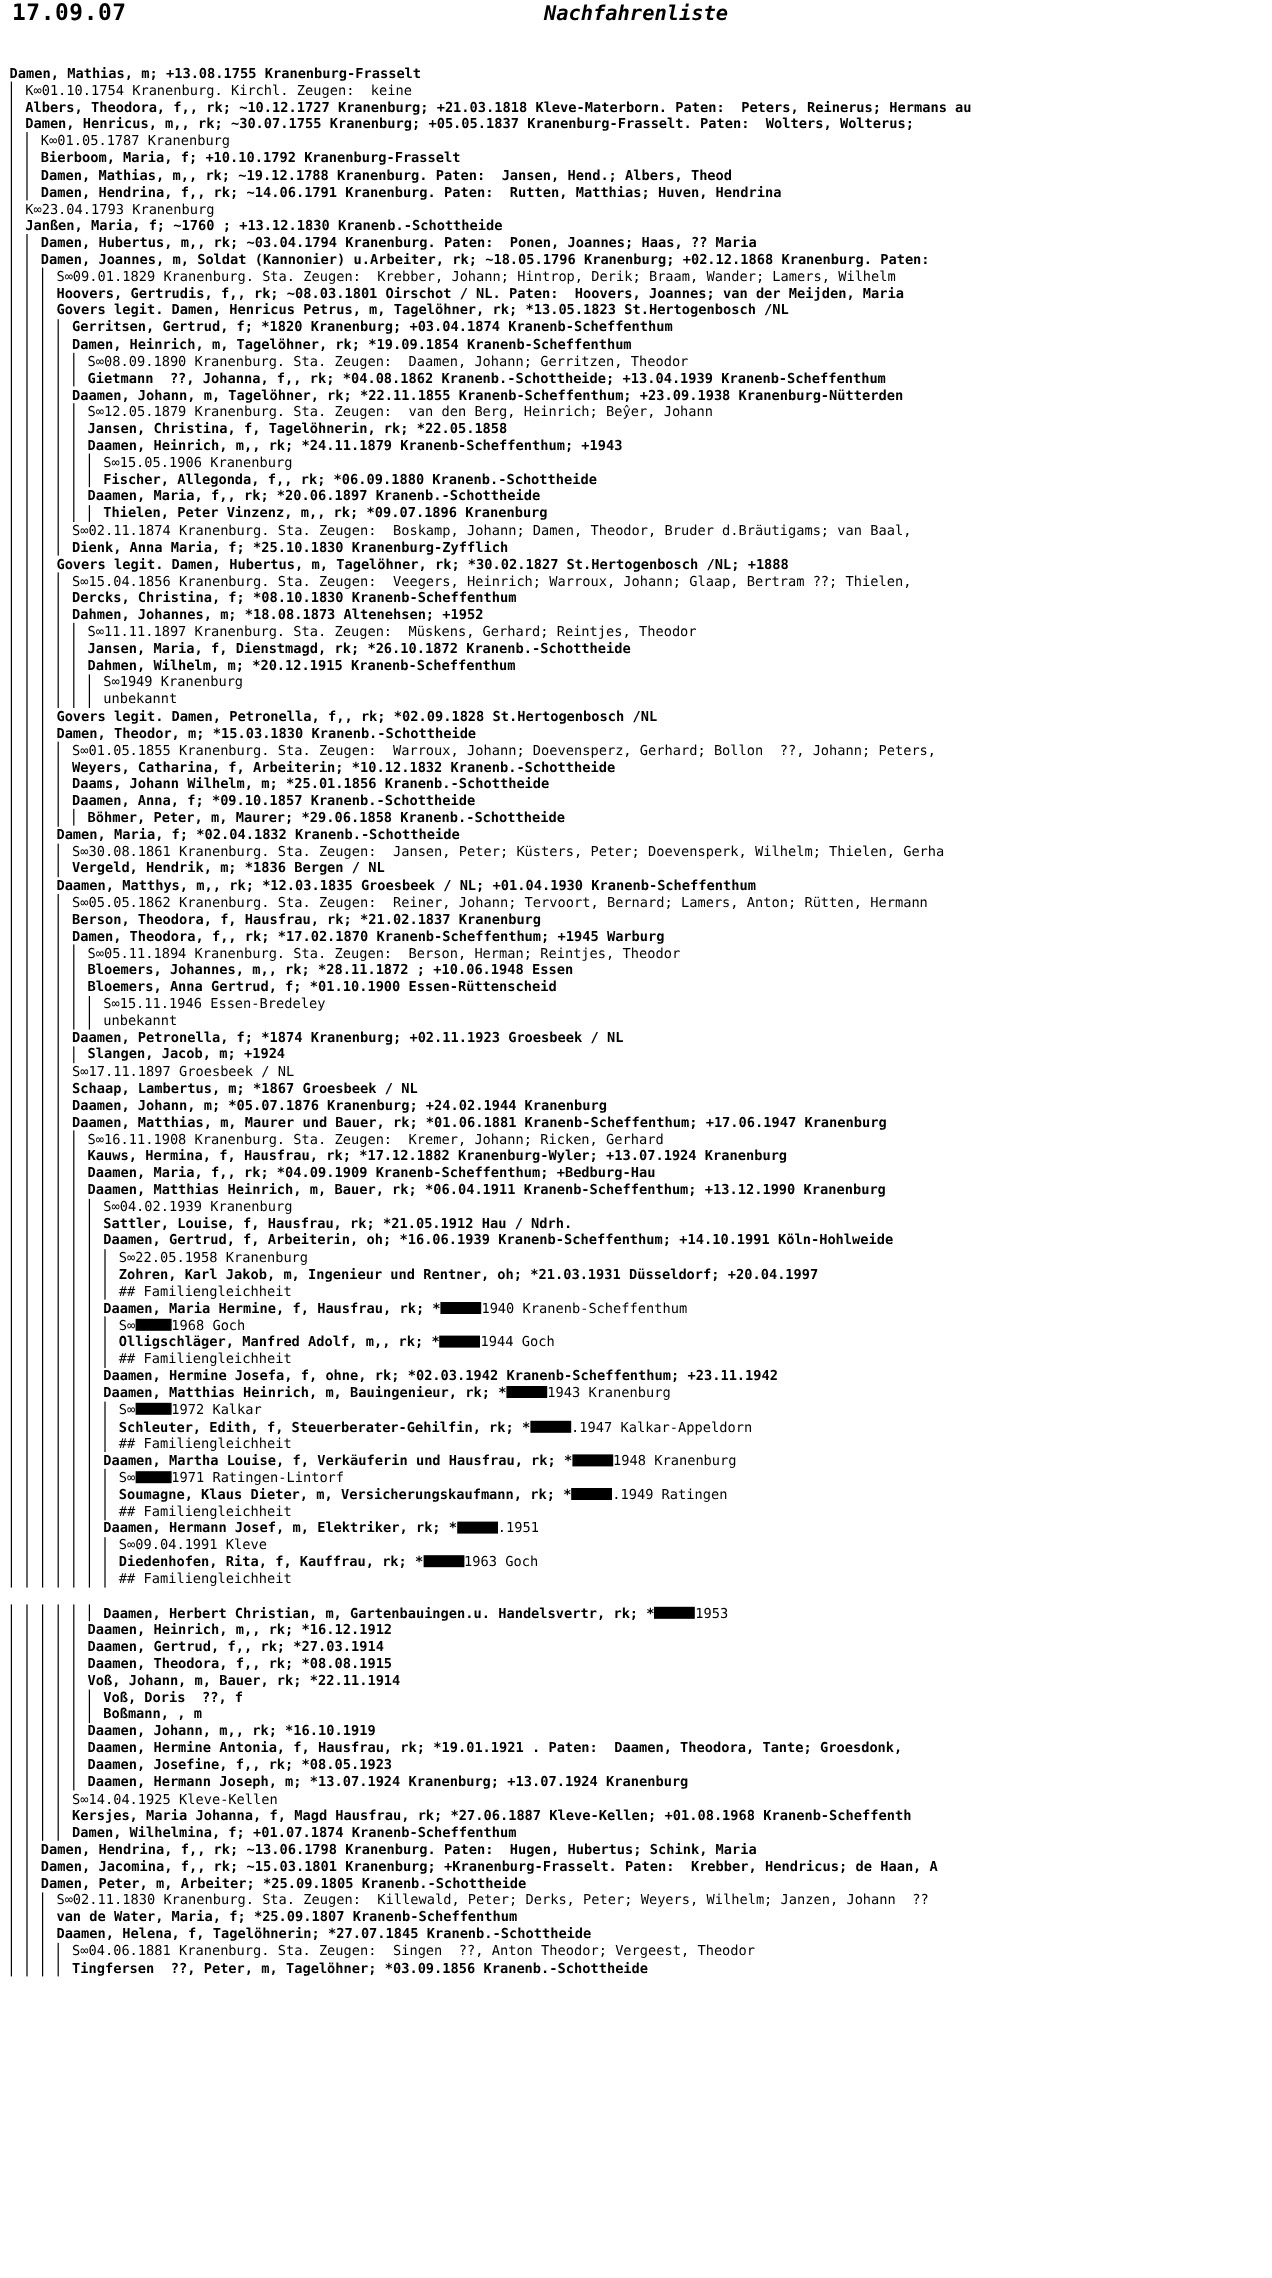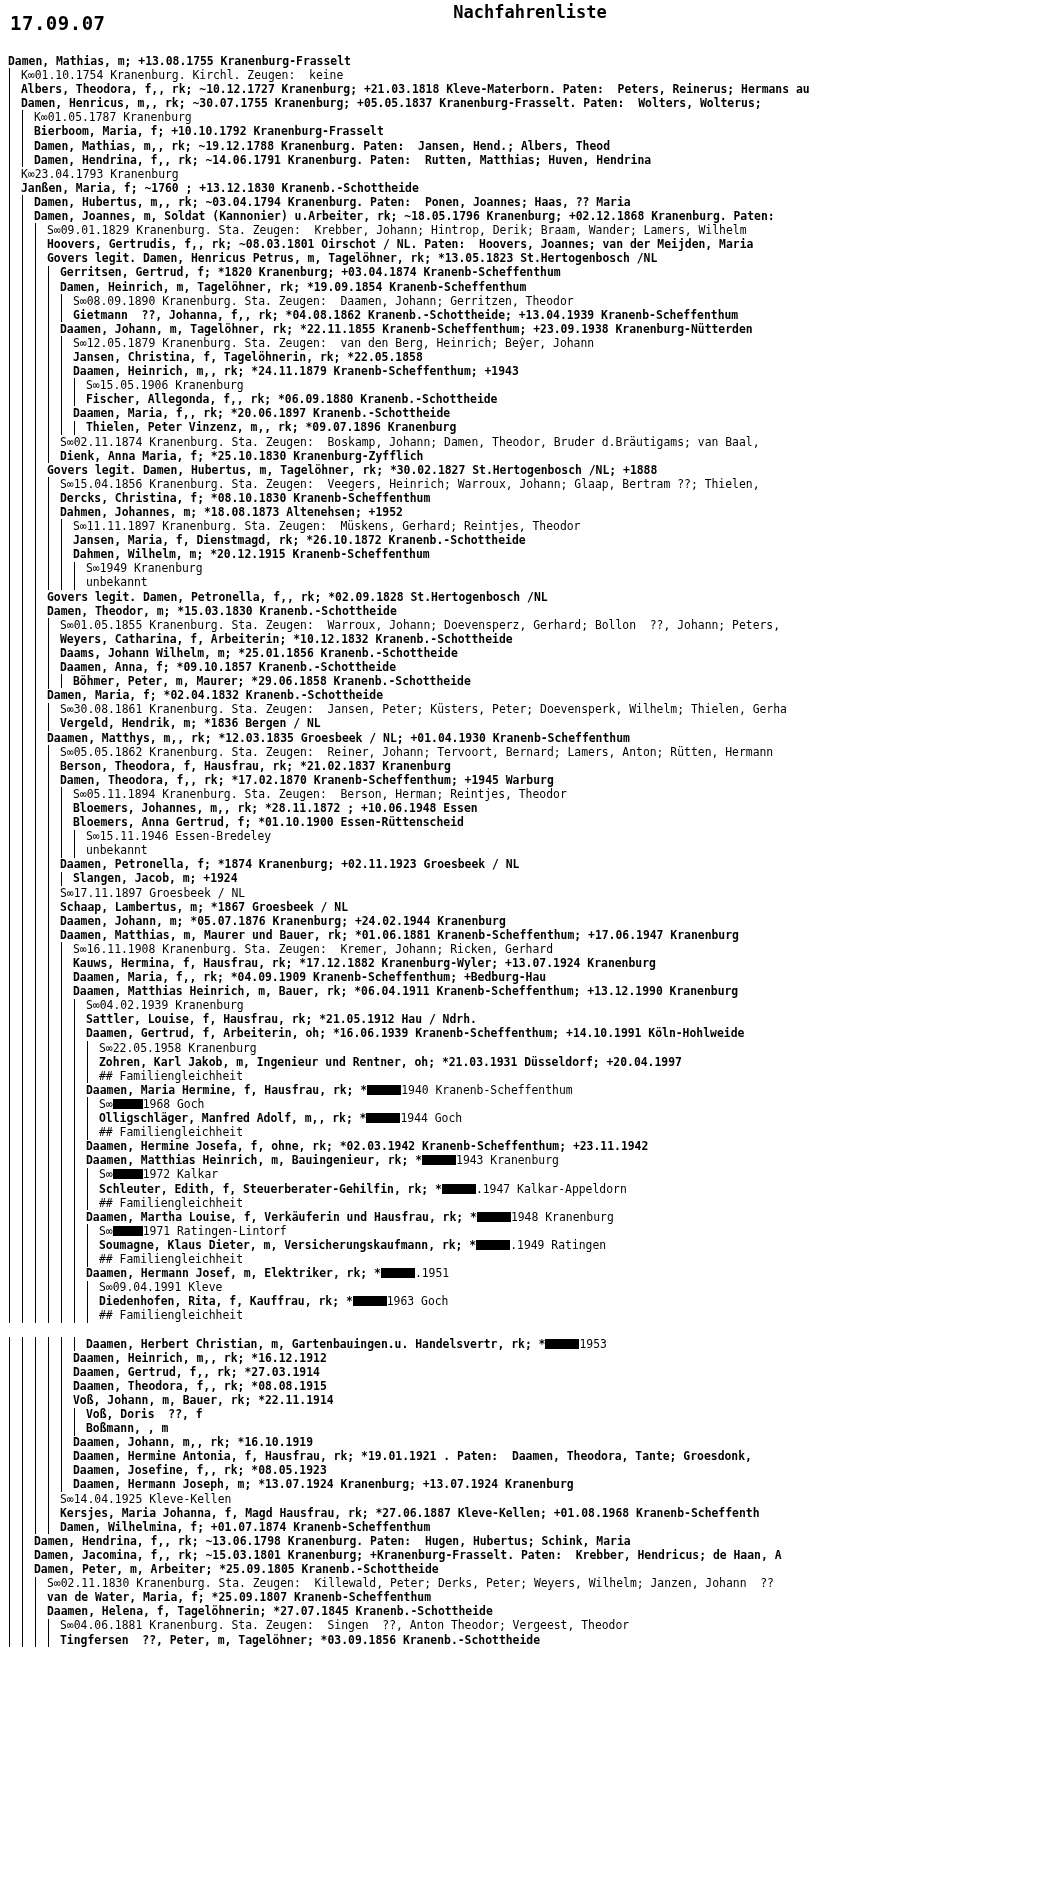--- a/index.html
+++ b/index.html
@@ -21,34 +21,35 @@
     height: 1898px;
   }
   
   .hdr {
     position: relative;
     height: 46px;
   }
   .hdr-date {
     position: absolute;
     left: 10px;
-    top: 12px;
+    top: 0;
     font-size: 19px;
     font-weight: bold;
     letter-spacing: 0.5px;
   }
   .hdr-title {
     position: absolute;
     left: 0;
     top: 2px;
     width: 1060px;
     text-align: center;
     font-size: 17px;
     font-weight: bold;
     line-height: 21px;
+    font-style: italic;
   }
   .hdr-title span { display: block; }
   
   .listing {
     position: relative;
     margin-top: 8px;
     padding-left: 8px;
     font-size: 11.4px;
     line-height: 14.1px;
     white-space: pre;

